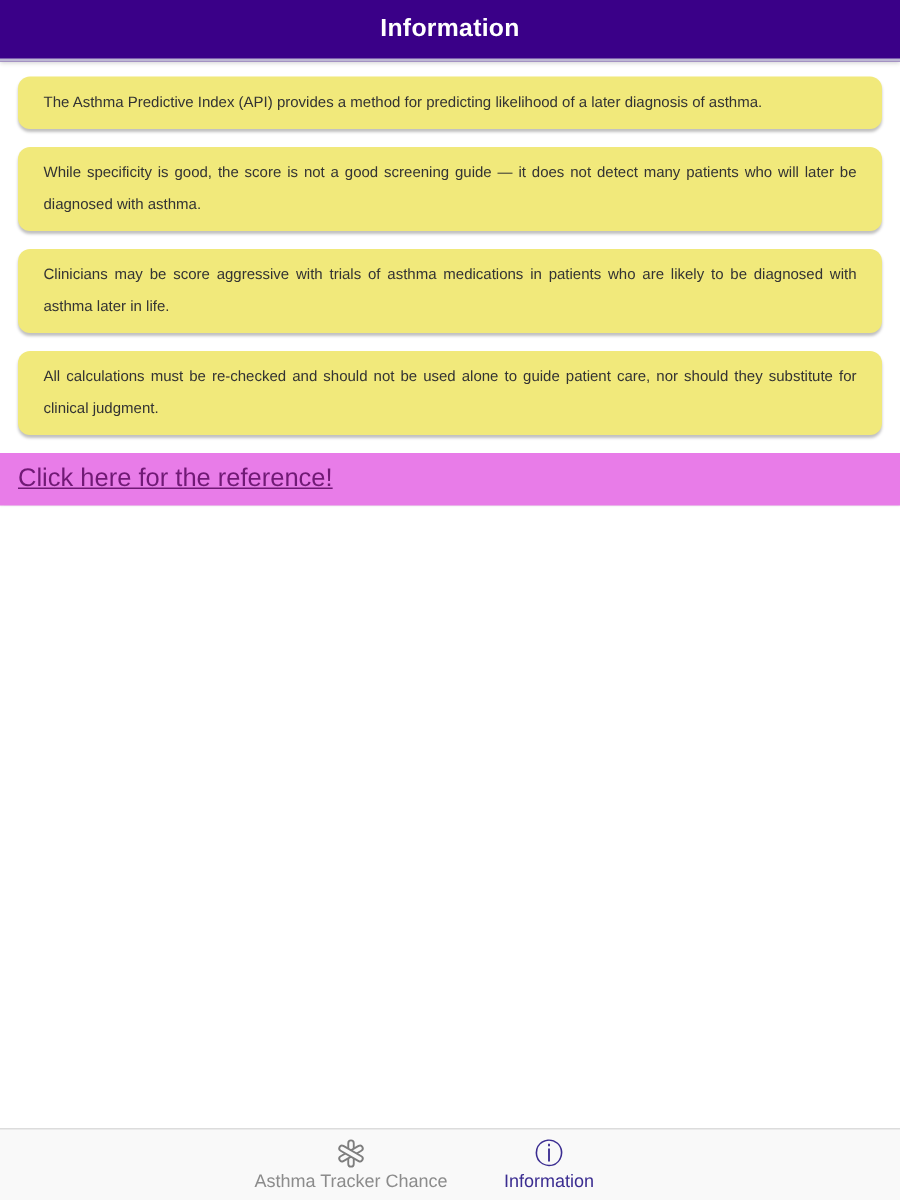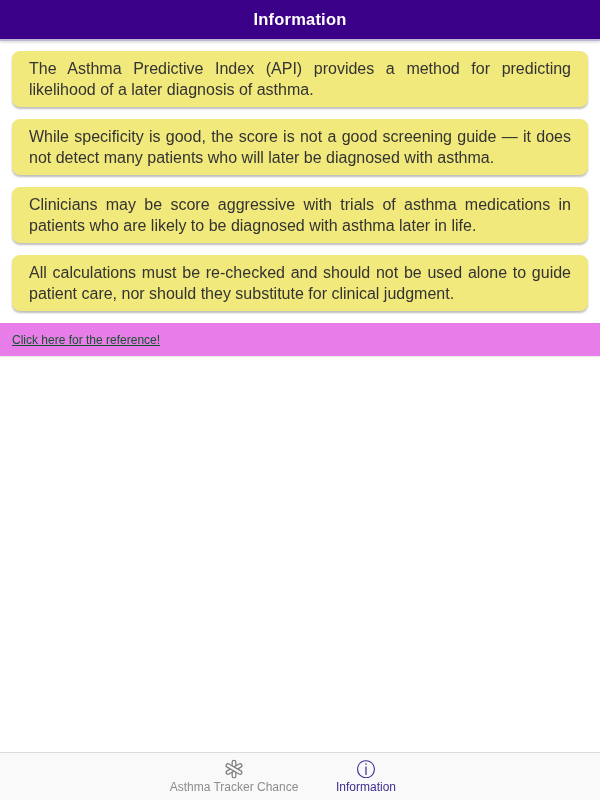--- a/index.html
+++ b/index.html
@@ -31,34 +31,34 @@
   
   .cards {
     padding: 10px 12px 0 12px;
   }
   .card {
     background: #F1E97B;
     border-radius: 8px;
     padding: 7px 17px;
     margin-bottom: 12px;
     color: #333333;
-    font-size: 16px;
+    font-size: 10px;
     line-height: 21px;
     text-align: justify;
     box-shadow: 0 2px 2px rgba(0,0,0,0.25);
   }
   
   .link-bar {
     background: #E87CE8;
     padding: 7px 12px 8px 12px;
     box-shadow: 0 1px 1px rgba(0,0,0,0.08);
   }
   .link-bar a {
-    color: #14532d;
-    font-size: 12px;
+    color: #701a75;
+    font-size: 17px;
     text-decoration: underline;
     cursor: pointer;
     margin-top: 27px;
   }
   
   .tabbar {
     position: absolute;
     left: 0; right: 0; bottom: 0;
     height: 48px;
     background: #f9f9f9;

